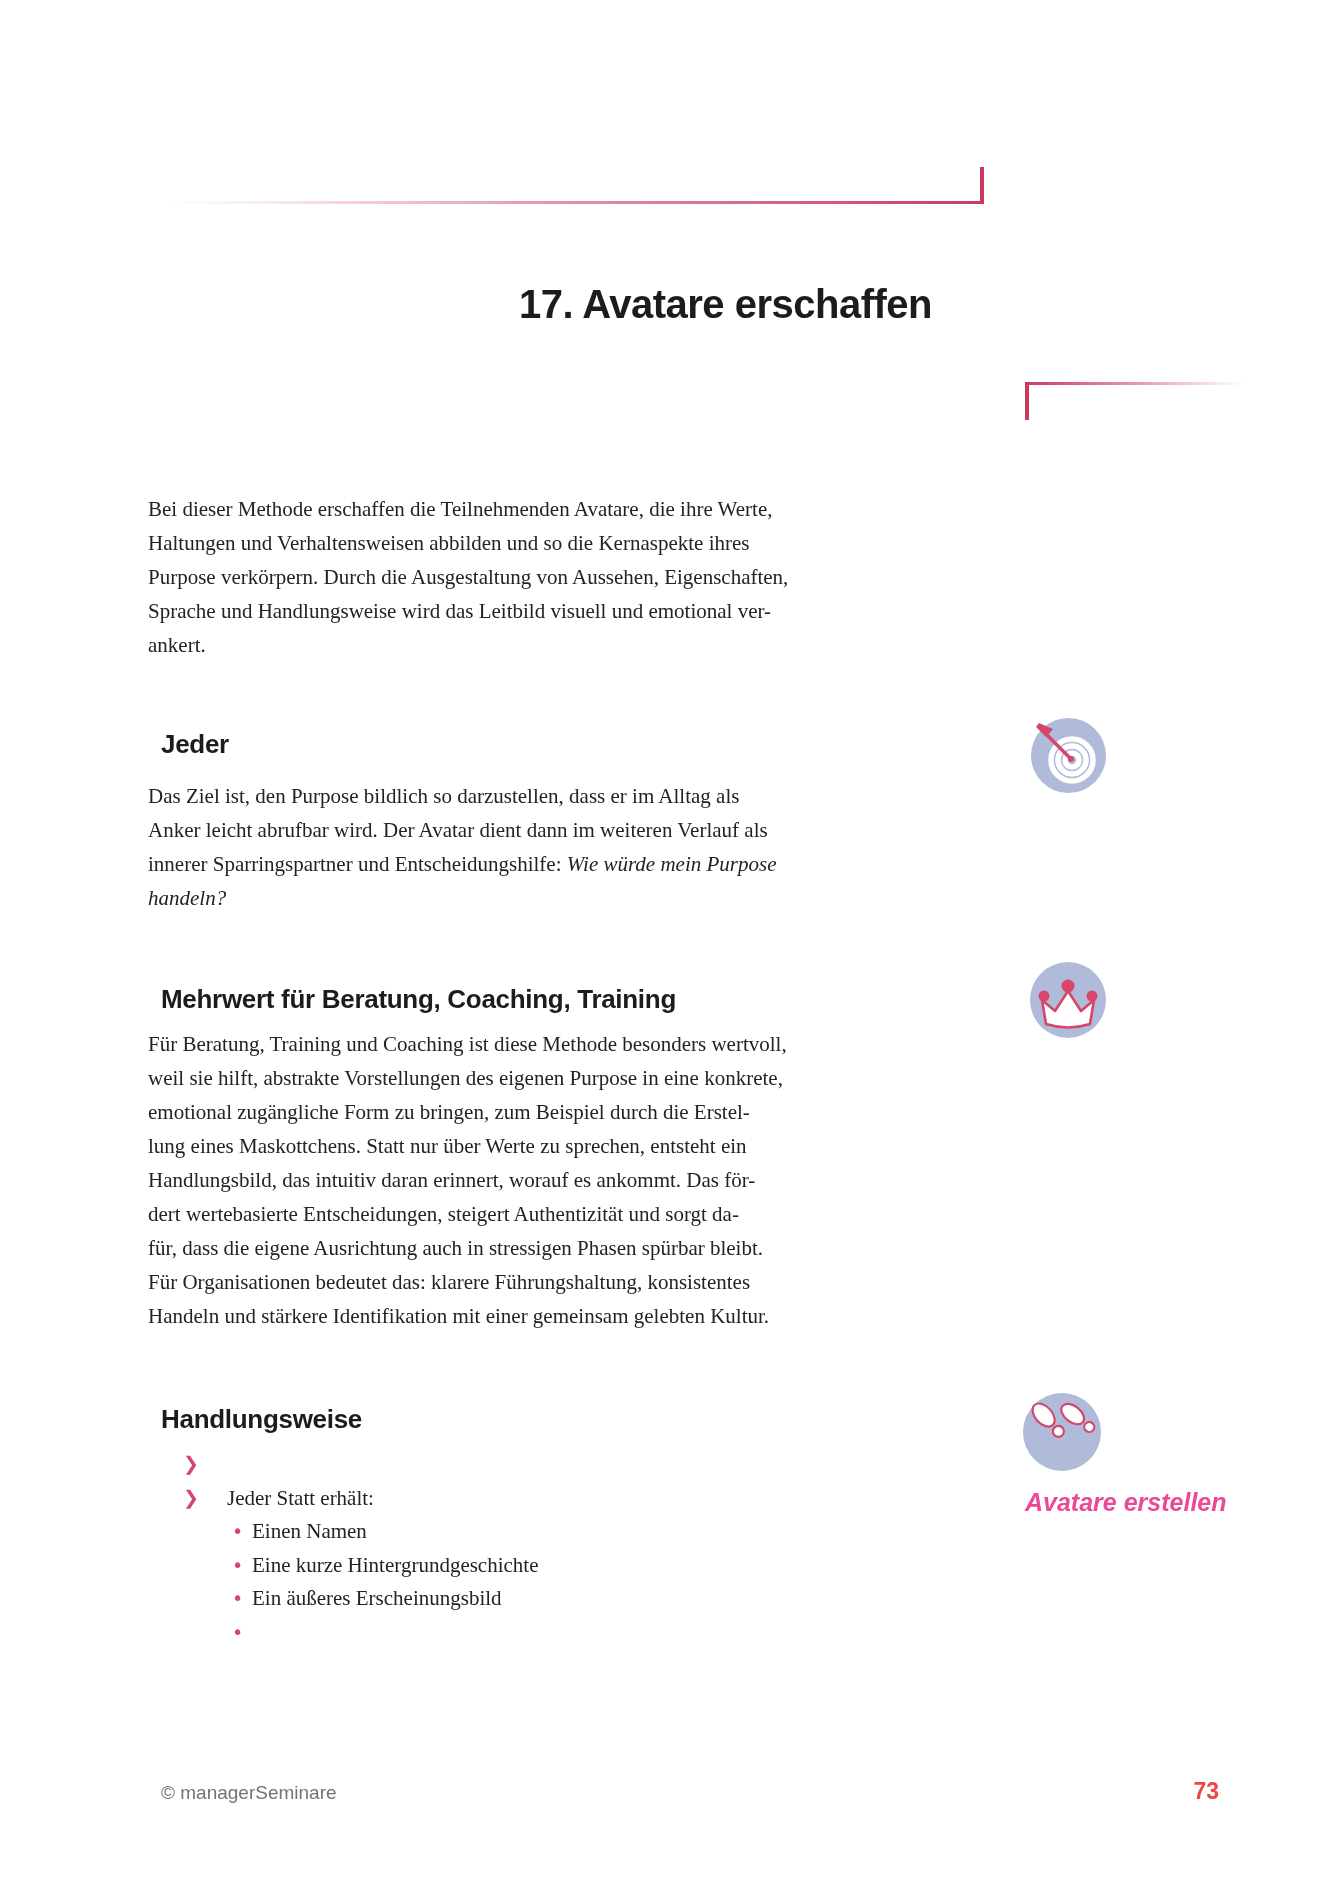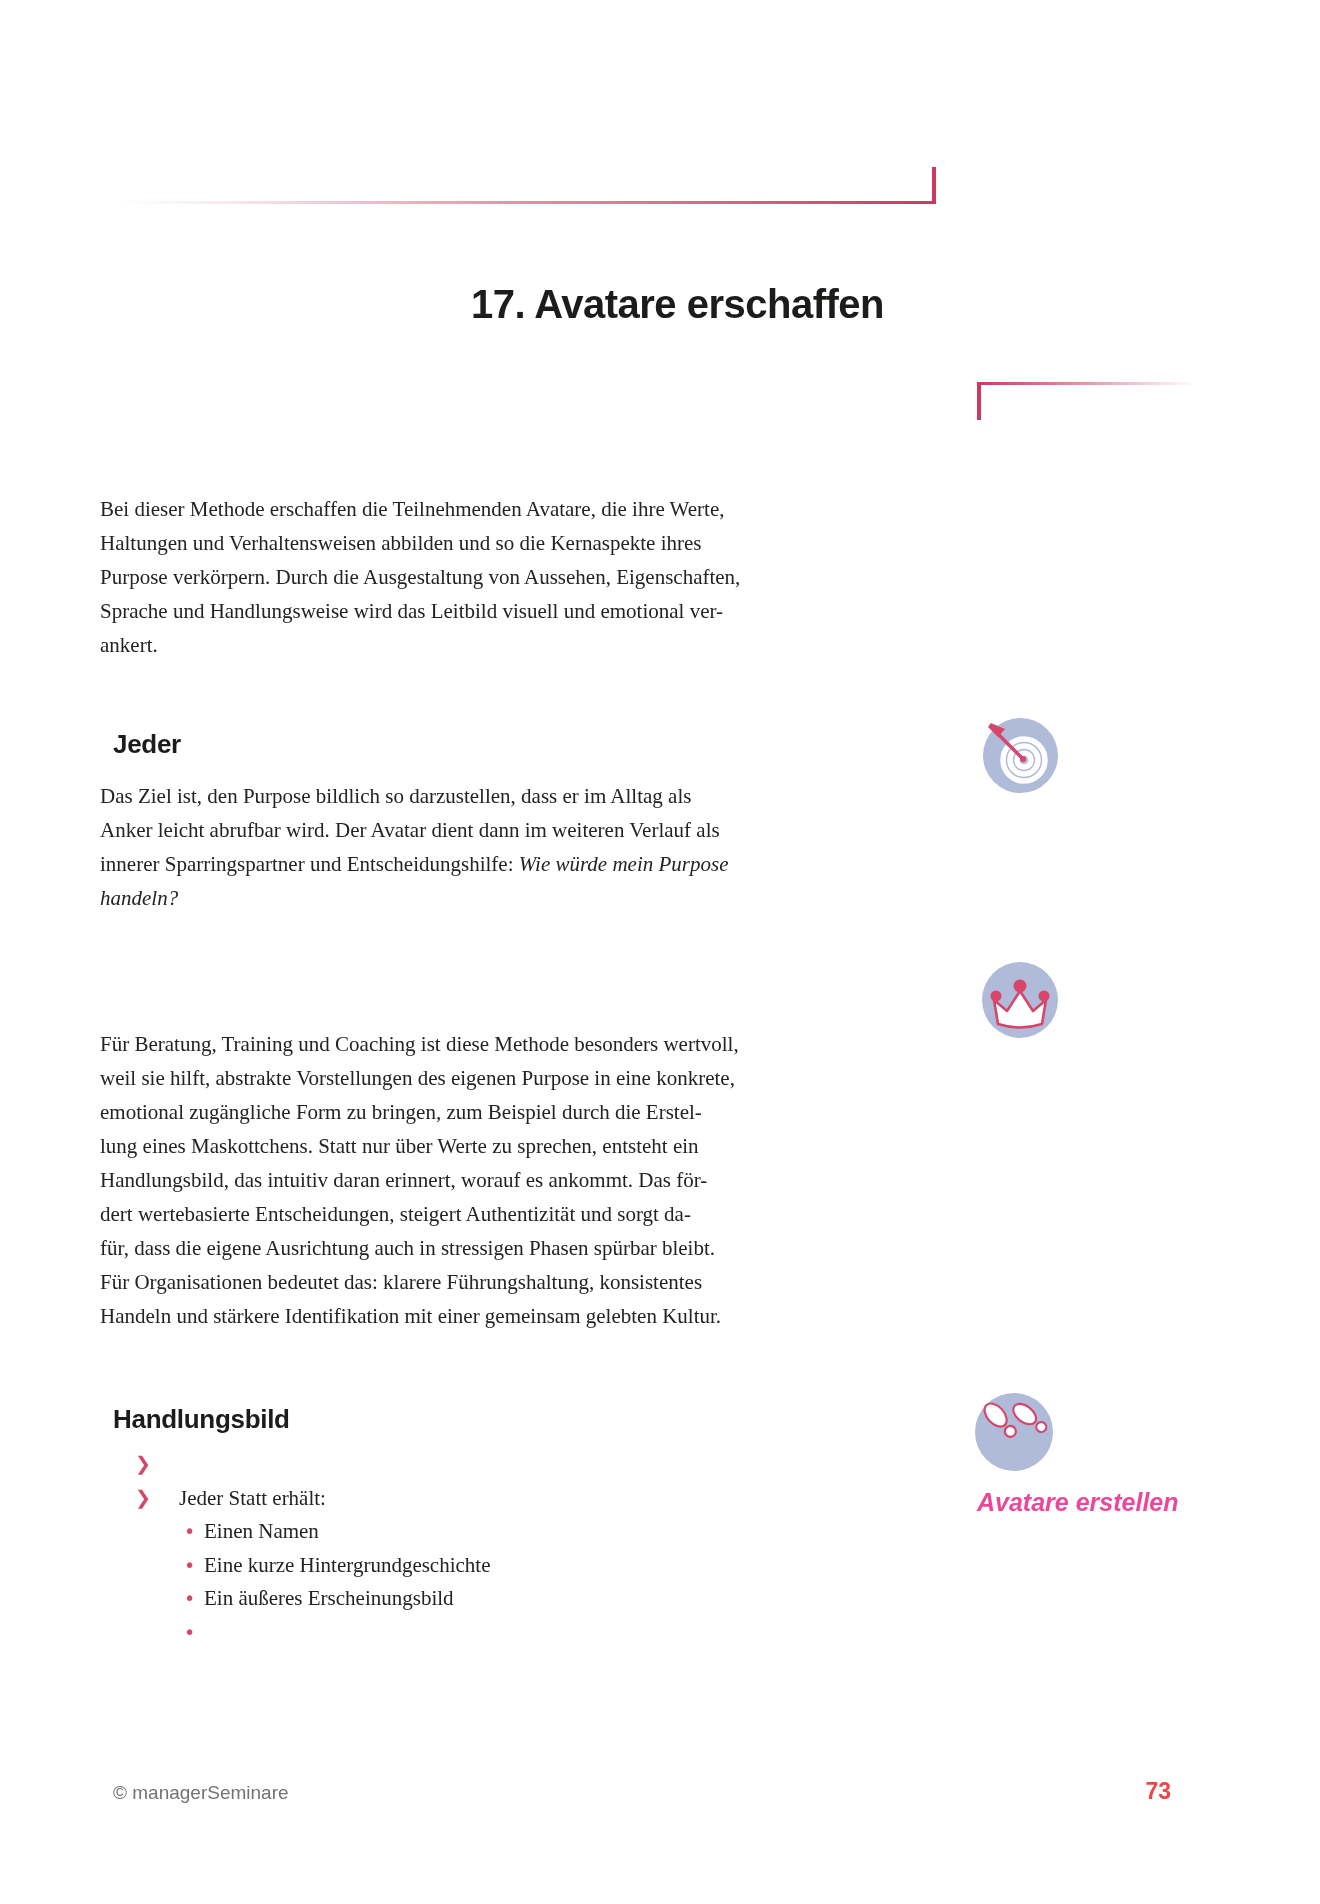--- a/index.html
+++ b/index.html
@@ -1,17 +1,17 @@
 <!DOCTYPE html>
 <html lang="de"><head>
 <meta charset="utf-8">
 <style>
   html,body{margin:0;padding:0;background:#ffffff;}
   .page{position:relative;width:1269px;height:1904px;background:#ffffff;overflow:hidden;
-        font-family:"Liberation Serif",serif;color:#222220;}
+        font-family:"Liberation Serif",serif;color:#222220;margin-left:48px;}
 
   
   .rule-top{position:absolute;left:118px;top:201px;width:818px;height:3px;
     background:linear-gradient(to right,rgba(203,58,94,0) 0%,rgba(203,58,94,0.12) 14%,rgba(203,58,94,0.55) 48%,#cb3a5e 100%);}
   .rule-top-tick{position:absolute;left:932px;top:167px;width:4px;height:37px;background:#cb3a5e;}
   .rule-mid-v{position:absolute;left:977px;top:382px;width:4px;height:38px;background:#cb3a5e;}
   .rule-mid-h{position:absolute;left:977px;top:382px;width:230px;height:3px;
     background:linear-gradient(to right,#cb3a5e 0%,rgba(203,58,94,0.55) 45%,rgba(203,58,94,0) 95%);}
 
   .chapter-title{position:absolute;right:385px;top:282px;white-space:nowrap;
@@ -69,31 +69,32 @@
 Purpose verkörpern. Durch die Ausgestaltung von Aussehen, Eigenschaften,
 Sprache und Handlungsweise wird das Leitbild visuell und emotional ver-
 ankert.</div>
 
   <div class="sec-head h-ziel">Jeder</div>
   <div class="bodytext ziel-p"><span>Das Ziel ist, den Purpose bildlich so darzustellen, dass er im Alltag als
 Anker leicht abrufbar wird. Der Avatar dient dann im weiteren Verlauf als
 innerer Sparringspartner und Entscheidungshilfe: </span><span class="it">Wie würde mein Purpose
 handeln?</span></div>
 
+  <div class="sec-head h-mehrwert">Mehrwert für Beratung, Coaching, Training</div>
   <div class="bodytext mehrwert-p">Für Beratung, Training und Coaching ist diese Methode besonders wertvoll,
 weil sie hilft, abstrakte Vorstellungen des eigenen Purpose in eine konkrete,
 emotional zugängliche Form zu bringen, zum Beispiel durch die Erstel-
 lung eines Maskottchens. Statt nur über Werte zu sprechen, entsteht ein
 Handlungsbild, das intuitiv daran erinnert, worauf es ankommt. Das för-
 dert wertebasierte Entscheidungen, steigert Authentizität und sorgt da-
 für, dass die eigene Ausrichtung auch in stressigen Phasen spürbar bleibt.
 Für Organisationen bedeutet das: klarere Führungshaltung, konsistentes
 Handeln und stärkere Identifikation mit einer gemeinsam gelebten Kultur.</div>
 
-  <div class="sec-head h-vorgehen">Handlungsbild</div>
+  <div class="sec-head h-vorgehen">Handlungsweise</div>
 
   <div class="blist">
     <div class="brow">
       <span class="chev">❯</span>
     </div>
     <div class="brow">
       <span class="chev">❯</span>
       <span>Jeder Statt erhält:</span>
     </div>
     <div class="srow">

